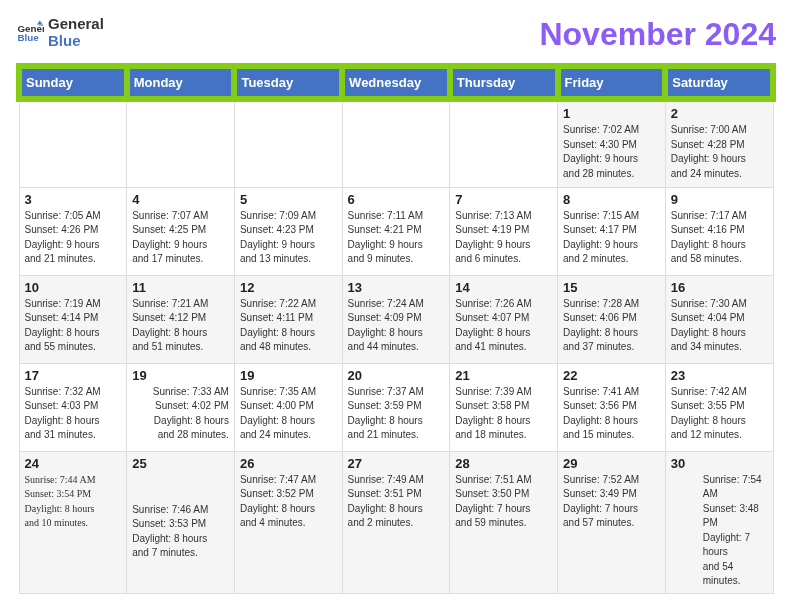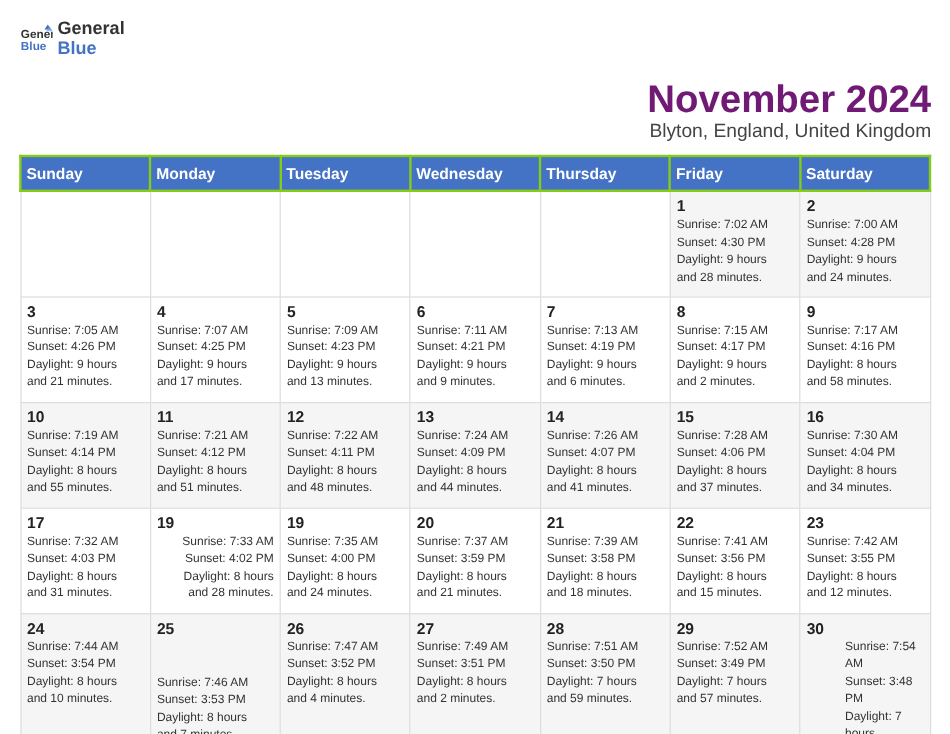--- a/index.html
+++ b/index.html
@@ -24,43 +24,42 @@
     .logo-icon {
       width: 28px;
       height: 28px;
     }
     .title-area {
       text-align: right;
     }
     .title-area h1 {
       font-size: 32px;
       font-weight: bold;
-      color: #701a75;
-      margin-top: 48px;
+      color: #8b5cf6;
     }
     .title-area h2 {
       font-size: 16px;
       font-weight: normal;
       color: #444;
     }
     table {
       width: 100%;
       border-collapse: collapse;
       table-layout: fixed;
     }
     thead tr {
       background-color: #4472c4;
       color: #fff;
     }
     thead th {
       padding: 6px 4px;
       font-size: 13px;
       font-weight: bold;
       text-align: left;
-      border: 2px solid #84cc16;
+      border: 6px solid #84cc16;
     }
     tbody tr {
       vertical-align: top;
     }
     tbody td {
       border: 1px solid #ddd;
       padding: 4px 5px;
       font-size: 10.5px;
       color: #333;
       height: 88px;
@@ -96,21 +95,20 @@
       <polygon points="30,8 38,8 34,2" fill="#4472c4"></polygon>
       <polygon points="32,10 40,10 36,4" fill="#6fa0e0" opacity="0.7"></polygon>
     </svg>
     <div style="display:flex;flex-direction:column;line-height:1.1;">
       <span style="font-size:15px;font-weight:bold;color:#333;">General</span>
       <span style="font-size:15px;font-weight:bold;color:#4472c4;">Blue</span>
     </div>
   </div>
   <div class="title-area">
     <h1>November 2024</h1>
-    <h2>Blyton, England, United Kingdom</h2>
   </div>
 </div>
 
 <table>
   <thead>
     <tr>
       <th>Sunday</th>
       <th>Monday</th>
       <th>Tuesday</th>
       <th>Wednesday</th>
@@ -290,21 +288,21 @@
           <span class="day-number">23</span>
           <div class="day-info" style="white-space: pre-line;">Sunrise: 7:42 AM
 Sunset: 3:55 PM
 Daylight: 8 hours
 and 12 minutes.</div>
         </td>
       </tr>
       <tr>
         <td>
           <span class="day-number">24</span>
-          <div class="day-info" style="white-space: pre-line;">Sunrise: 7:44 AM
+          <div class="day-info" style="white-space: pre-line; font-family: Liberation Serif, serif;">Sunrise: 7:44 AM
 Sunset: 3:54 PM
 Daylight: 8 hours
 and 10 minutes.</div>
         </td>
         <td>
           <span class="day-number">25</span>
           <div class="day-info" style="white-space: pre-line; margin-top: 32px;">Sunrise: 7:46 AM
 Sunset: 3:53 PM
 Daylight: 8 hours
 and 7 minutes.</div>

